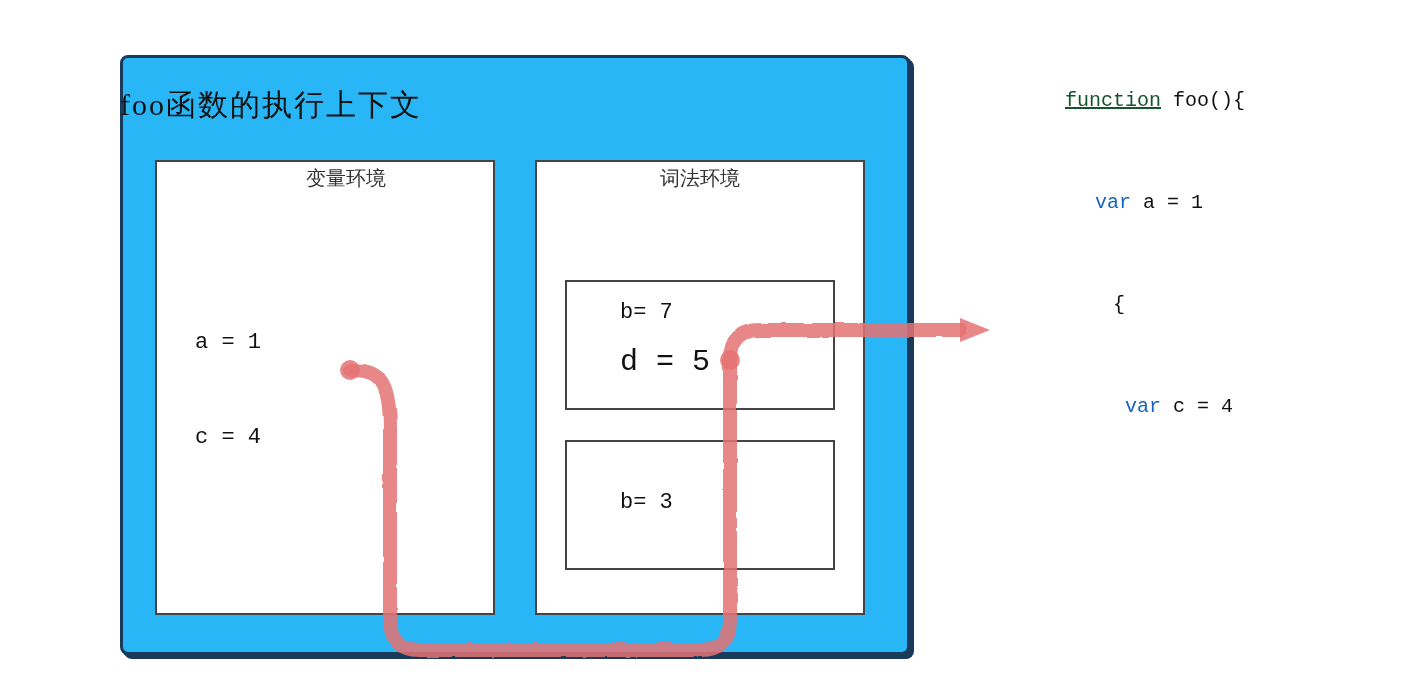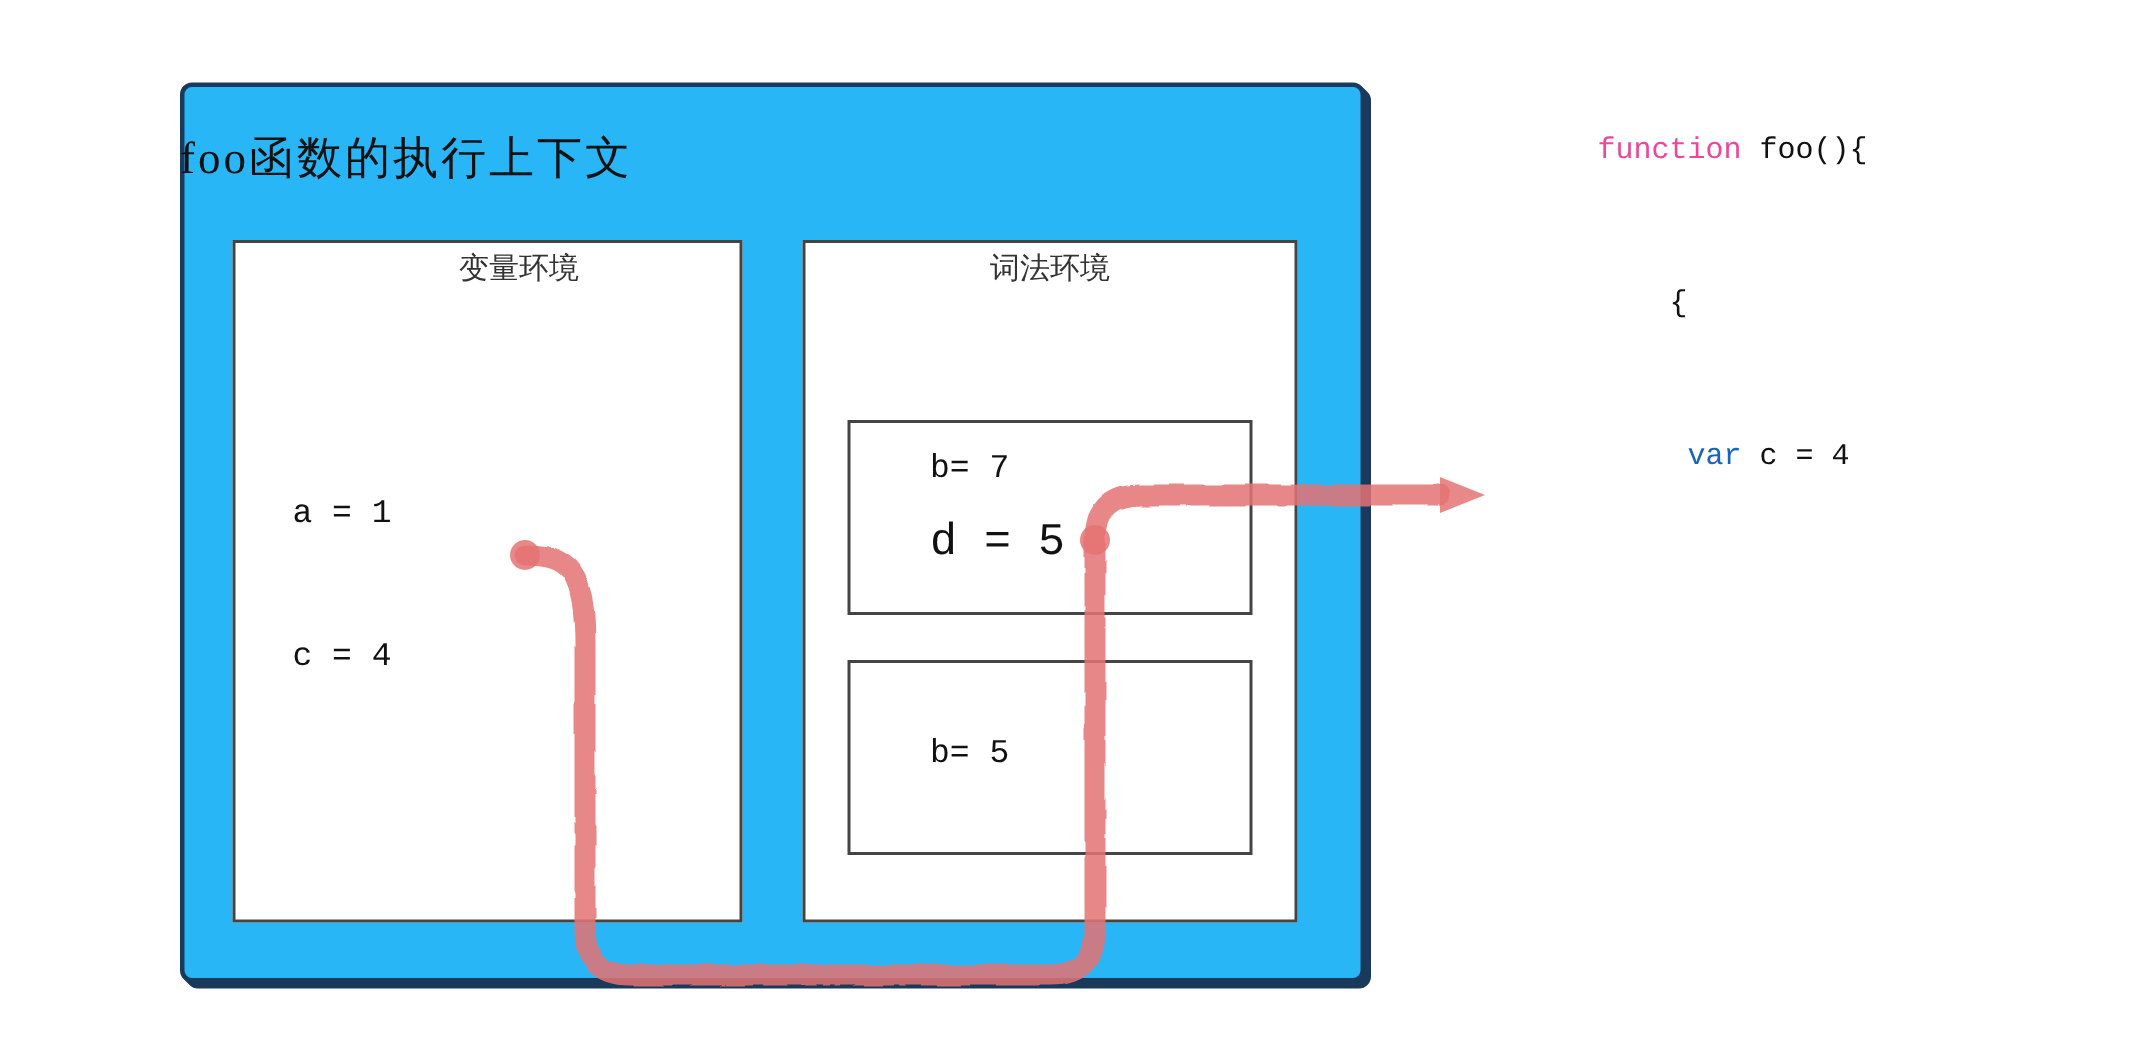--- a/index.html
+++ b/index.html
@@ -83,21 +83,21 @@
 <div style="position:absolute;left:535px;top:165px;width:330px;text-align:center;font-size:20px;font-family:Liberation Sans, sans-serif;color:#333;">词法环境</div>
 
 <div style="position:absolute;left:565px;top:280px;width:270px;height:130px;background:#fff;border:2px solid #444;"></div>
 
 <div style="position:absolute;left:620px;top:300px;font-size:22px;font-family:'Courier New',monospace;color:#111;">b= 7</div>
 
 <div style="position:absolute;left:620px;top:345px;font-size:30px;font-family:'Courier New',monospace;color:#111;">d = 5</div>
 
 <div style="position:absolute;left:565px;top:440px;width:270px;height:130px;background:#fff;border:2px solid #444;"></div>
 
-<div style="position:absolute;left:620px;top:490px;font-size:22px;font-family:'Courier New',monospace;color:#111;">b= 5</div>
+<div style="position:absolute;left:620px;top:490px;font-size:22px;font-family:'Courier New',monospace;color:#111;">b= 3</div>
 
 <svg class="arrow-svg">
 
   <defs>
     <filter id="rough">
       <feTurbulence type="fractalNoise" baseFrequency="0.04" numOctaves="4" result="noise"></feTurbulence>
       <feDisplacementMap in="SourceGraphic" in2="noise" scale="3" xChannelSelector="R" yChannelSelector="G"></feDisplacementMap>
     </filter>
   </defs>
 
@@ -109,23 +109,26 @@
 
   <polygon points="960,318 990,330 960,342" fill="#e57373" opacity="0.85"></polygon>
 
   <circle cx="350" cy="370" r="10" fill="#e57373" opacity="0.85"></circle>
   <circle cx="730" cy="360" r="10" fill="#e57373" opacity="0.85"></circle>
 </svg>
 
 <div class="code-panel">
 
   <div class="code-line">
-    <span style="color:#ec4899;">function</span><span style="color:#111;"> foo(){</span>
+    <span style="color:#14532d;text-decoration:underline;">function</span><span style="color:#111;"> foo(){</span>
   </div>
 
+  <div class="code-line indent1">
+    <span style="color:#1565c0;">var</span><span style="color:#111;"> a = 1</span>
+  </div>
 
 
   <div class="code-line">
     <span style="color:#111;">    {</span>
   </div>
 
 
   <div class="code-line indent2">
     <span style="color:#1565c0;">var</span><span style="color:#111;"> c = 4</span>
   </div>

